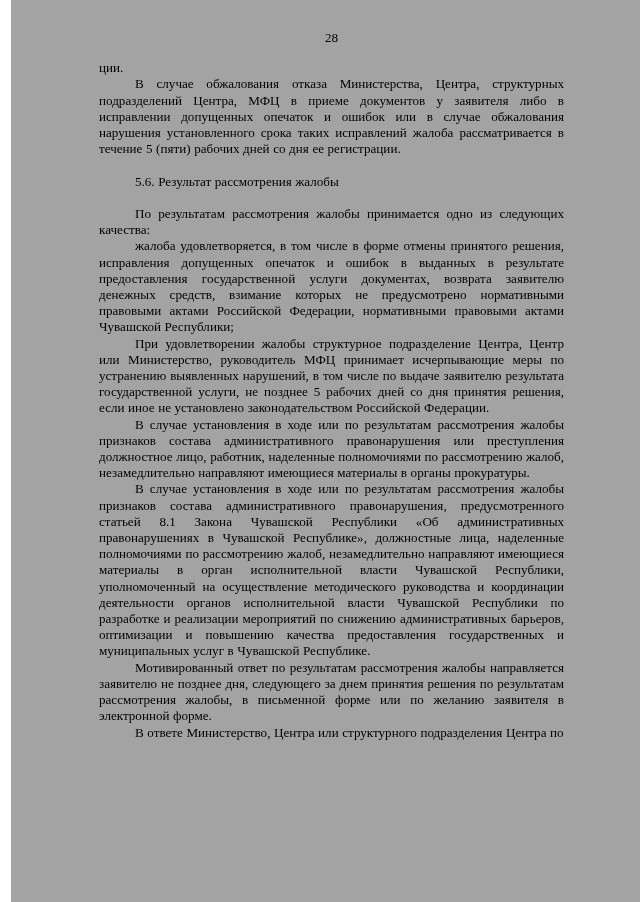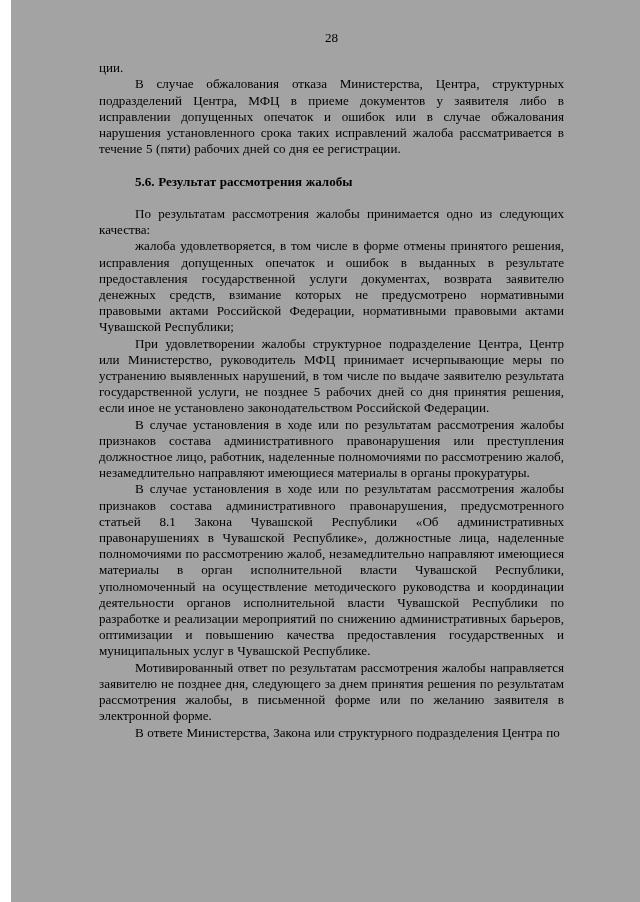--- a/index.html
+++ b/index.html
@@ -31,34 +31,34 @@
       padding: 0;
       text-align: justify;
       text-indent: 36px;
       word-spacing: 0.3px;
     }
     .content p.continuation {
       text-indent: 0;
       font-family: Liberation Serif, serif;
     }
     .content p.heading {
-      font-weight: bold;
+      font-weight: normal;
       margin: 16.2px 0 16.2px 0;
     }
   </style>
 </head>
 <body>
 
 <div class="page">
   <div class="page-number">28</div>
   <div class="content">
       <p class="continuation">ции.</p>
       <p class="paragraph">В случае обжалования отказа Министерства, Центра, структурных подразделений Центра, МФЦ в приеме документов у заявителя либо в исправлении допущенных опечаток и ошибок или в случае обжалования нарушения установленного срока таких исправлений жалоба рассматривается в течение 5 (пяти) рабочих дней со дня ее регистрации.</p>
       <p class="heading">5.6. Результат рассмотрения жалобы</p>
       <p class="paragraph">По результатам рассмотрения жалобы принимается одно из следующих качества:</p>
       <p class="paragraph">жалоба удовлетворяется, в том числе в форме отмены принятого решения, исправления допущенных опечаток и ошибок в выданных в результате предоставления государственной услуги документах, возврата заявителю денежных средств, взимание которых не предусмотрено нормативными правовыми актами Российской Федерации, нормативными правовыми актами Чувашской Республики;</p>
       <p class="paragraph">При удовлетворении жалобы структурное подразделение Центра, Центр или Министерство, руководитель МФЦ принимает исчерпывающие меры по устранению выявленных нарушений, в том числе по выдаче заявителю результата государственной услуги, не позднее 5 рабочих дней со дня принятия решения, если иное не установлено законодательством Российской Федерации.</p>
       <p class="paragraph">В случае установления в ходе или по результатам рассмотрения жалобы признаков состава административного правонарушения или преступления должностное лицо, работник, наделенные полномочиями по рассмотрению жалоб, незамедлительно направляют имеющиеся материалы в органы прокуратуры.</p>
       <p class="paragraph">В случае установления в ходе или по результатам рассмотрения жалобы признаков состава административного правонарушения, предусмотренного статьей 8.1 Закона Чувашской Республики «Об административных правонарушениях в Чувашской Республике», должностные лица, наделенные полномочиями по рассмотрению жалоб, незамедлительно направляют имеющиеся материалы в орган исполнительной власти Чувашской Республики, уполномоченный на осуществление методического руководства и координации деятельности органов исполнительной власти Чувашской Республики по разработке и реализации мероприятий по снижению административных барьеров, оптимизации и повышению качества предоставления государственных и муниципальных услуг в Чувашской Республике.</p>
       <p class="paragraph">Мотивированный ответ по результатам рассмотрения жалобы направляется заявителю не позднее дня, следующего за днем принятия решения по результатам рассмотрения жалобы, в письменной форме или по желанию заявителя в электронной форме.</p>
-      <p class="paragraph">В ответе Министерства, Закона или структурного подразделения Центра по</p>
+      <p class="paragraph">В ответе Министерство, Центра или структурного подразделения Центра по</p>
     </div>
 </div>
 
 </body></html>

